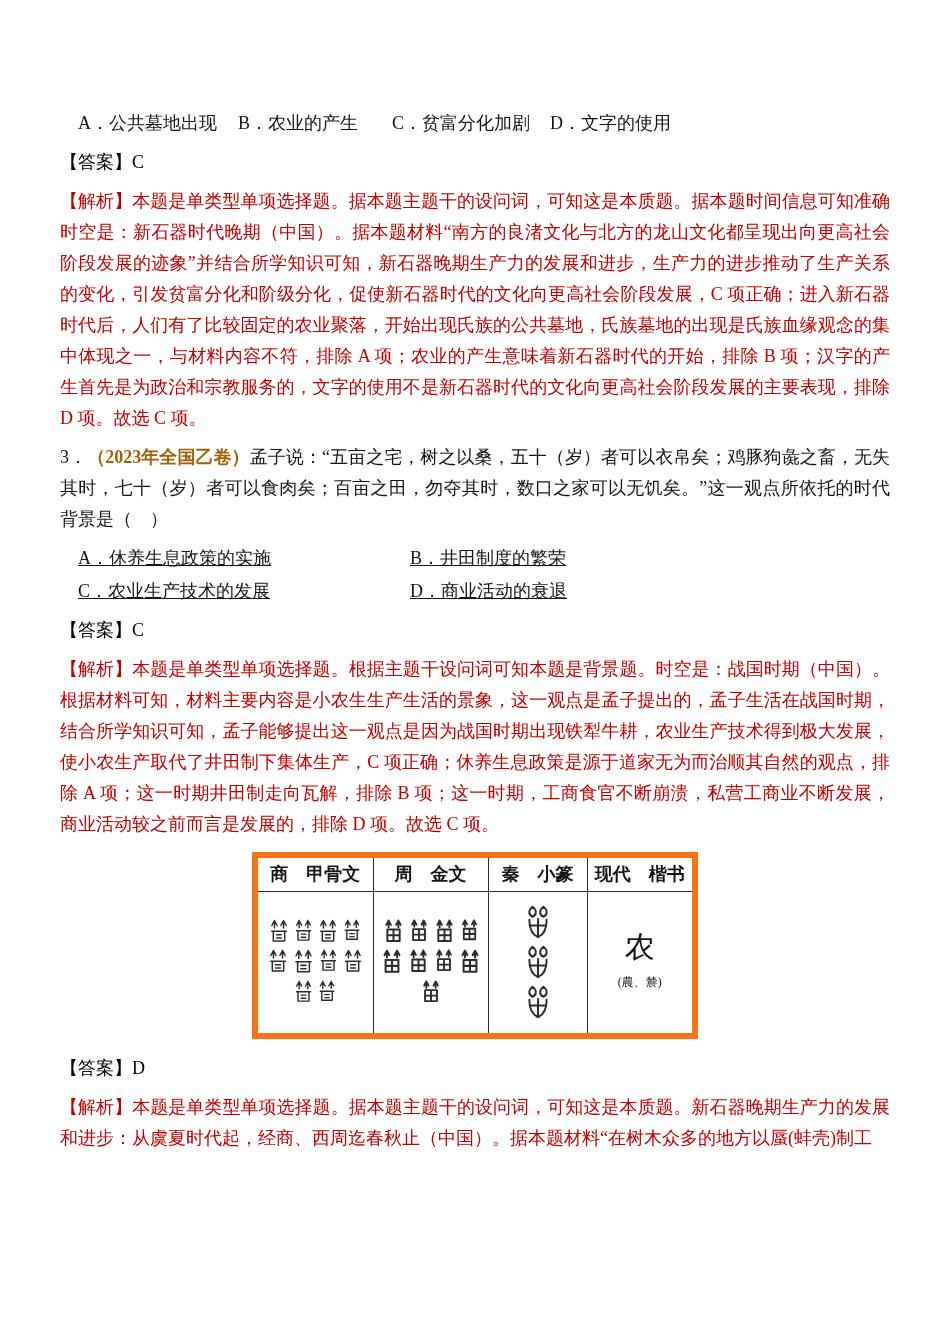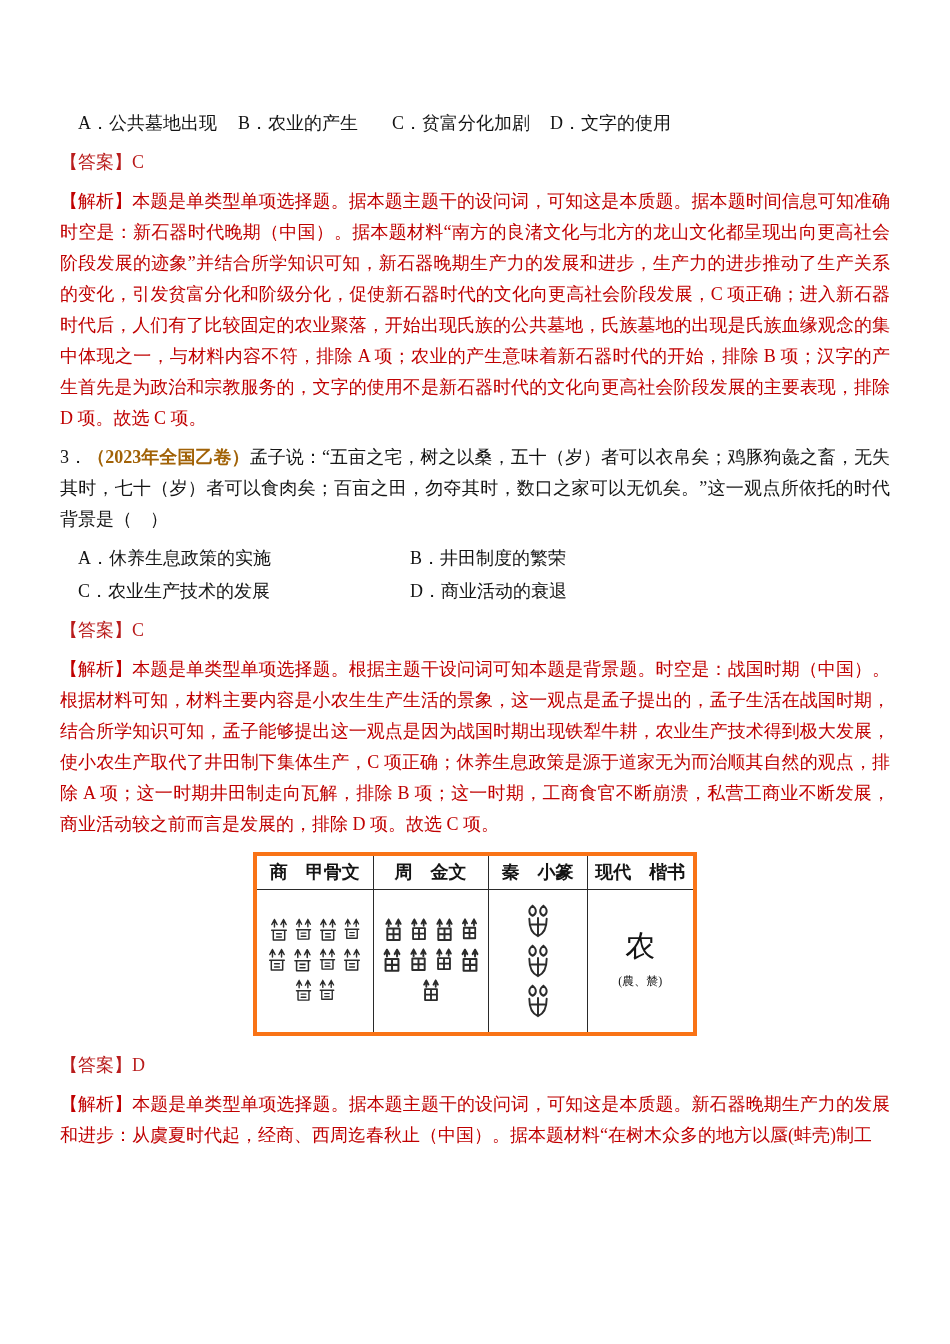--- a/index.html
+++ b/index.html
@@ -13,45 +13,46 @@
     overflow: hidden;
     font-family: "Liberation Serif", "DejaVu Serif", serif;
     font-size: 18px;
     line-height: 31px;
     color: #141414;
     padding: 96px 60px 0 60px;
   }
   p.block { text-align: justify; margin-bottom: 8px; }
   .red { color: #C00000; }
   .blue { color: #a16207; font-weight: bold; }
-  .answer-line { margin-bottom: 8px; color: #b91c1c; }
+  .answer-line { margin-bottom: 8px; color: #000000; }
   
   .opts-row {
     display: grid;
     grid-template-columns: 160px 154px 158px auto;
     padding-left: 18px;
     margin-bottom: 8px;
     white-space: nowrap;
   }
   
   .opts-grid {
     display: grid;
     grid-template-columns: 332px auto;
     grid-row-gap: 2px;
     padding-left: 18px;
     margin-bottom: 8px;
     white-space: nowrap;
+    text-decoration: underline;
   }
   
   .evo-table-wrap { margin: 12px 0 14px 0; display: flex; justify-content: center; }
   table.evo {
     border-collapse: collapse;
     width: 440px;
     table-layout: fixed;
-    border: 4px solid #f97316;
+    border: 6px solid #f97316;
   }
   table.evo th, table.evo td {
     border: 1px solid #2a2a2a;
     text-align: center;
     vertical-align: middle;
   }
   table.evo th {
     height: 33px;
     font-size: 18px;
     font-weight: bold;

